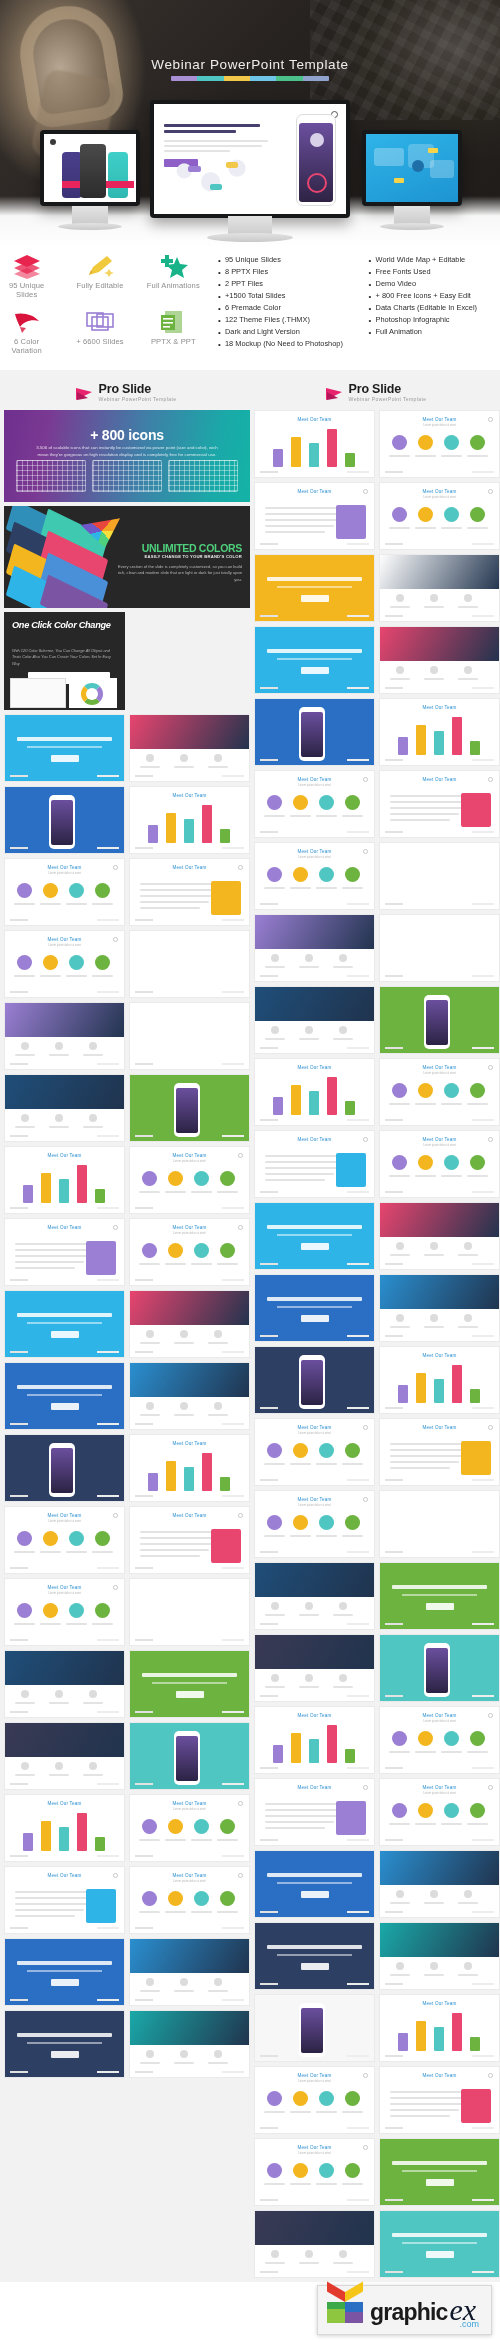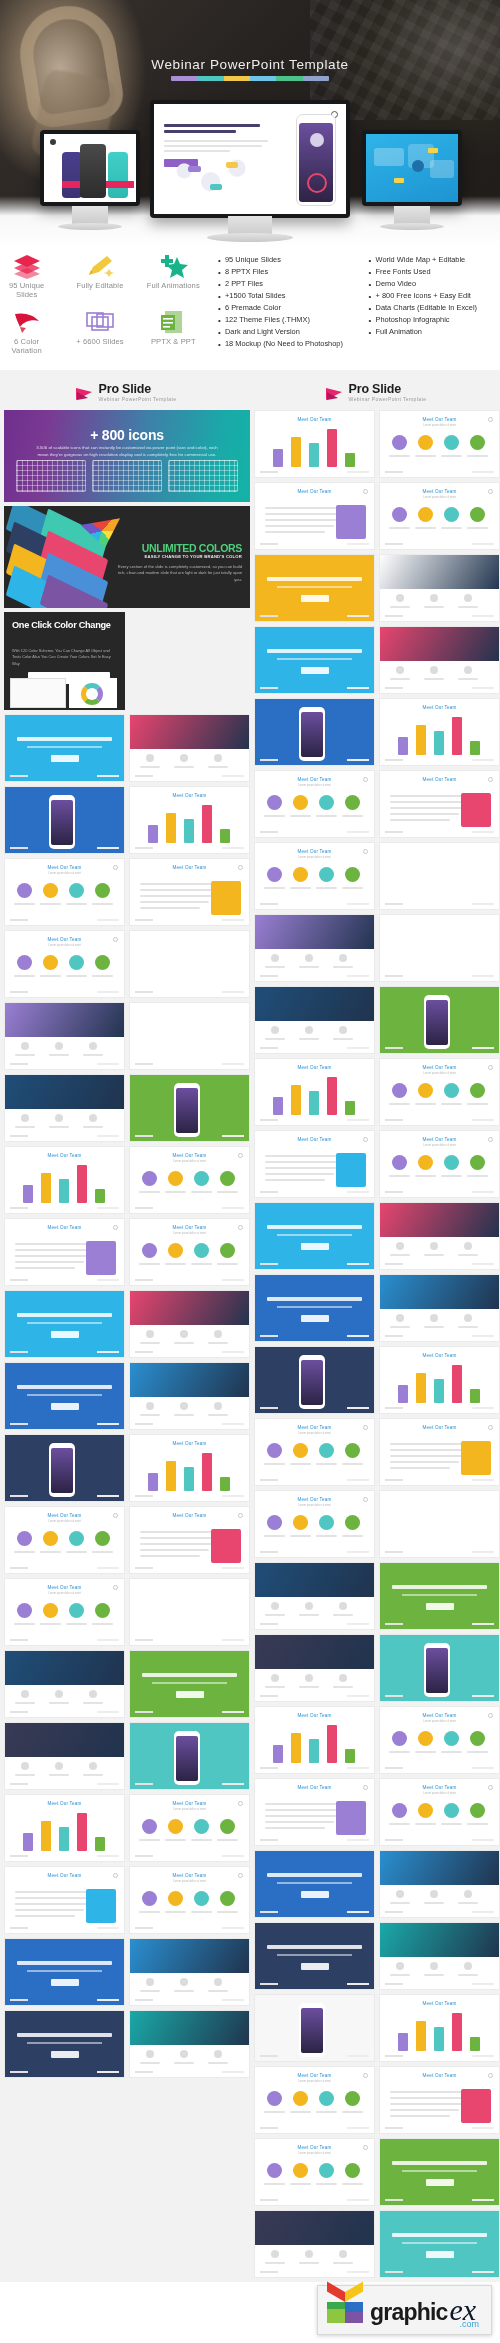--- a/index.html
+++ b/index.html
@@ -527,21 +527,21 @@
                 <div class="cc" style="background: rgb(47, 180, 232); left: 2px; top: 68px;"></div>
                 <div class="cc" style="background: rgb(123, 84, 163); left: 36px; top: 77px;"></div>
               </div>
             <div class="fan"></div>
             <div class="ttl">UNLIMITED COLORS</div>
             <div class="sub">EASILY CHANGE TO YOUR BRAND'S COLOR</div>
             <div class="bdy">Every section of the slide is completely customized, so you can build rich, clean and modern slide that are light or dark for just totally upon you.</div>
           </div>
         </div>
 
-        <div class="halfrow" style="margin-bottom:4px;">
+        <div class="halfrow" style="margin-bottom:4px;font-style:italic;">
           <div class="s-dark">
             <div class="h">One Click Color Change</div>
             <div class="p">With 120 Color Scheme, You Can Change All Object and Texts Color Also You Can Create Your Colors Set In Easy Way</div>
             <div style="position:absolute;left:24px;bottom:26px;width:82px;height:12px;background:#fff;border-radius:1px;"></div>
             <div style="position:absolute;left:6px;bottom:2px;width:56px;height:30px;background:#fafafa;border:1px solid #ddd;"></div>
             <div style="position:absolute;right:8px;bottom:2px;width:48px;height:30px;background:#fff;">
               <div class="circ-mini" style="left:12px;top:5px;width:22px;height:22px;border:5px solid #f3b61f;border-top-color:#4fc6c2;border-right-color:#9b7fd4;border-bottom-color:#6db33f;"></div>
             </div>
           </div>
         </div>

